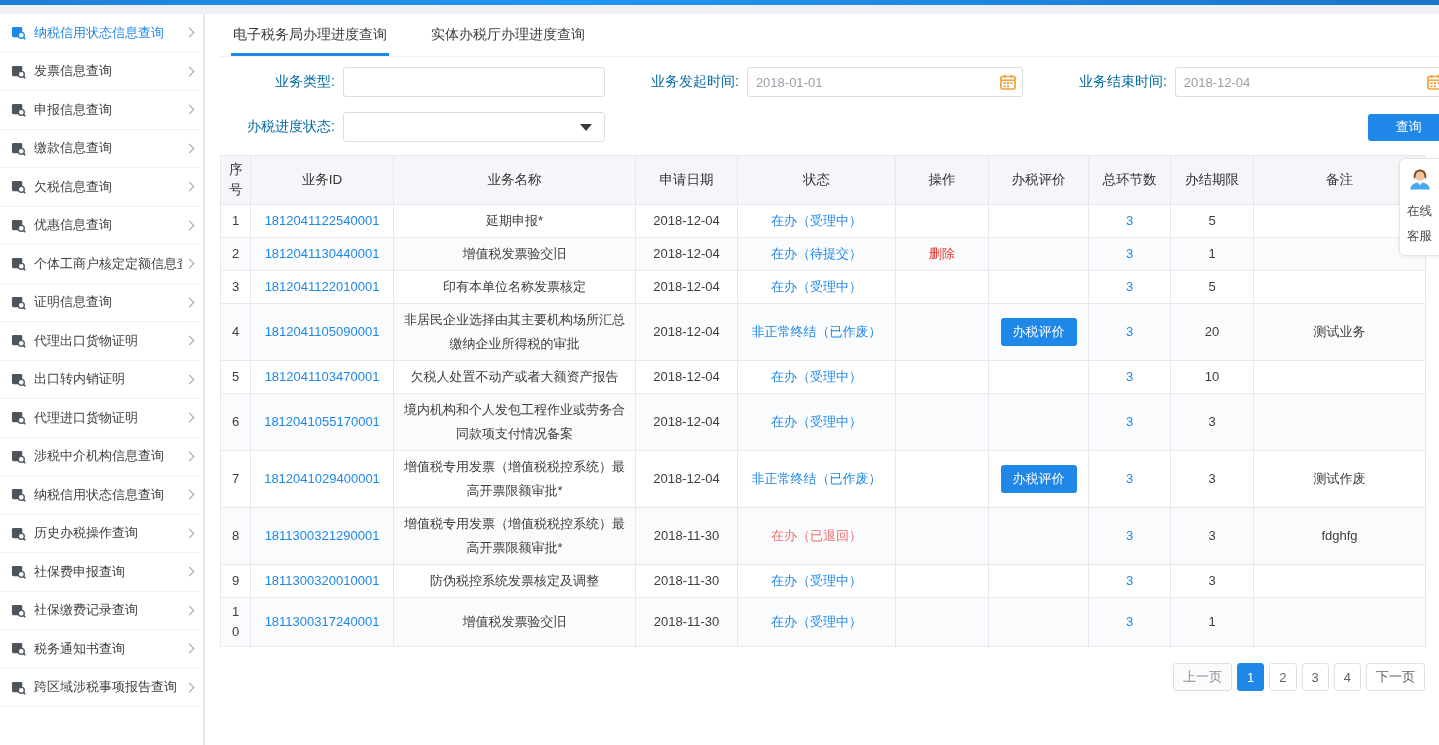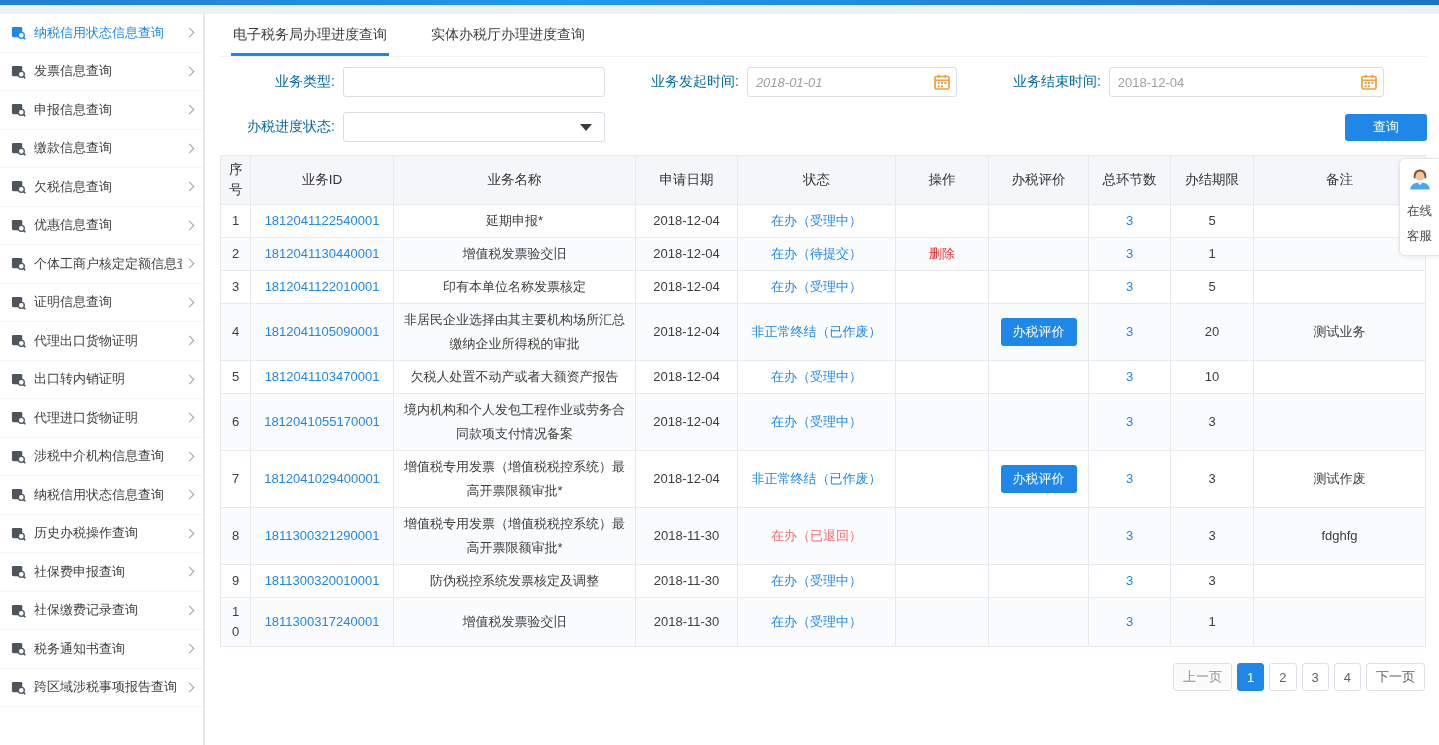--- a/index.html
+++ b/index.html
@@ -35,21 +35,21 @@
   .fgroup { display:flex; align-items:center; }
   .flabel { font-size:14px; color:#0369a1; padding-right:8px; white-space:nowrap; }
   .flabel.w1 { width:123px; text-align:right; }
   .g2 { margin-left:46px; } .g3 { margin-left:56px; }
   .finput { height:30px; border:1px solid #d9dee4; border-radius:3px; background:#fff;
     font-size:13px; color:#555; padding:0 8px; outline:none;
     font-family:"Liberation Sans","DejaVu Sans",sans-serif; }
   .w-type { width:262px; }
   .datebox { position:relative; display:inline-flex; align-items:center; }
   .datebox .finput { color:#9aa0a6; padding-right:28px; }
-  .w-date1 { width:210px;font-style:italic; } .w-date2 { width:275px; }
+  .w-date1 { width:276px; } .w-date2 { width:275px; }
   .cal-icon { position:absolute; right:7px; top:7px; width:16px; height:16px; cursor:pointer; }
   .selectbox { width:262px; height:30px; border:1px solid #d9dee4; border-radius:3px;
     display:flex; align-items:center; justify-content:flex-end; padding:0 12px;
     cursor:pointer; background:#fff; }
   .caret-down { width:0; height:0; border-left:6px solid transparent;
     border-right:6px solid transparent; border-top:7px solid #3a3a3a; }
   .query-btn { margin-left:auto; width:82px; height:27px; background:#1f87e8; color:#fff;
     border:none; border-radius:3px; font-size:13px; cursor:pointer;
     font-family:"Liberation Sans","DejaVu Sans",sans-serif; }
 

